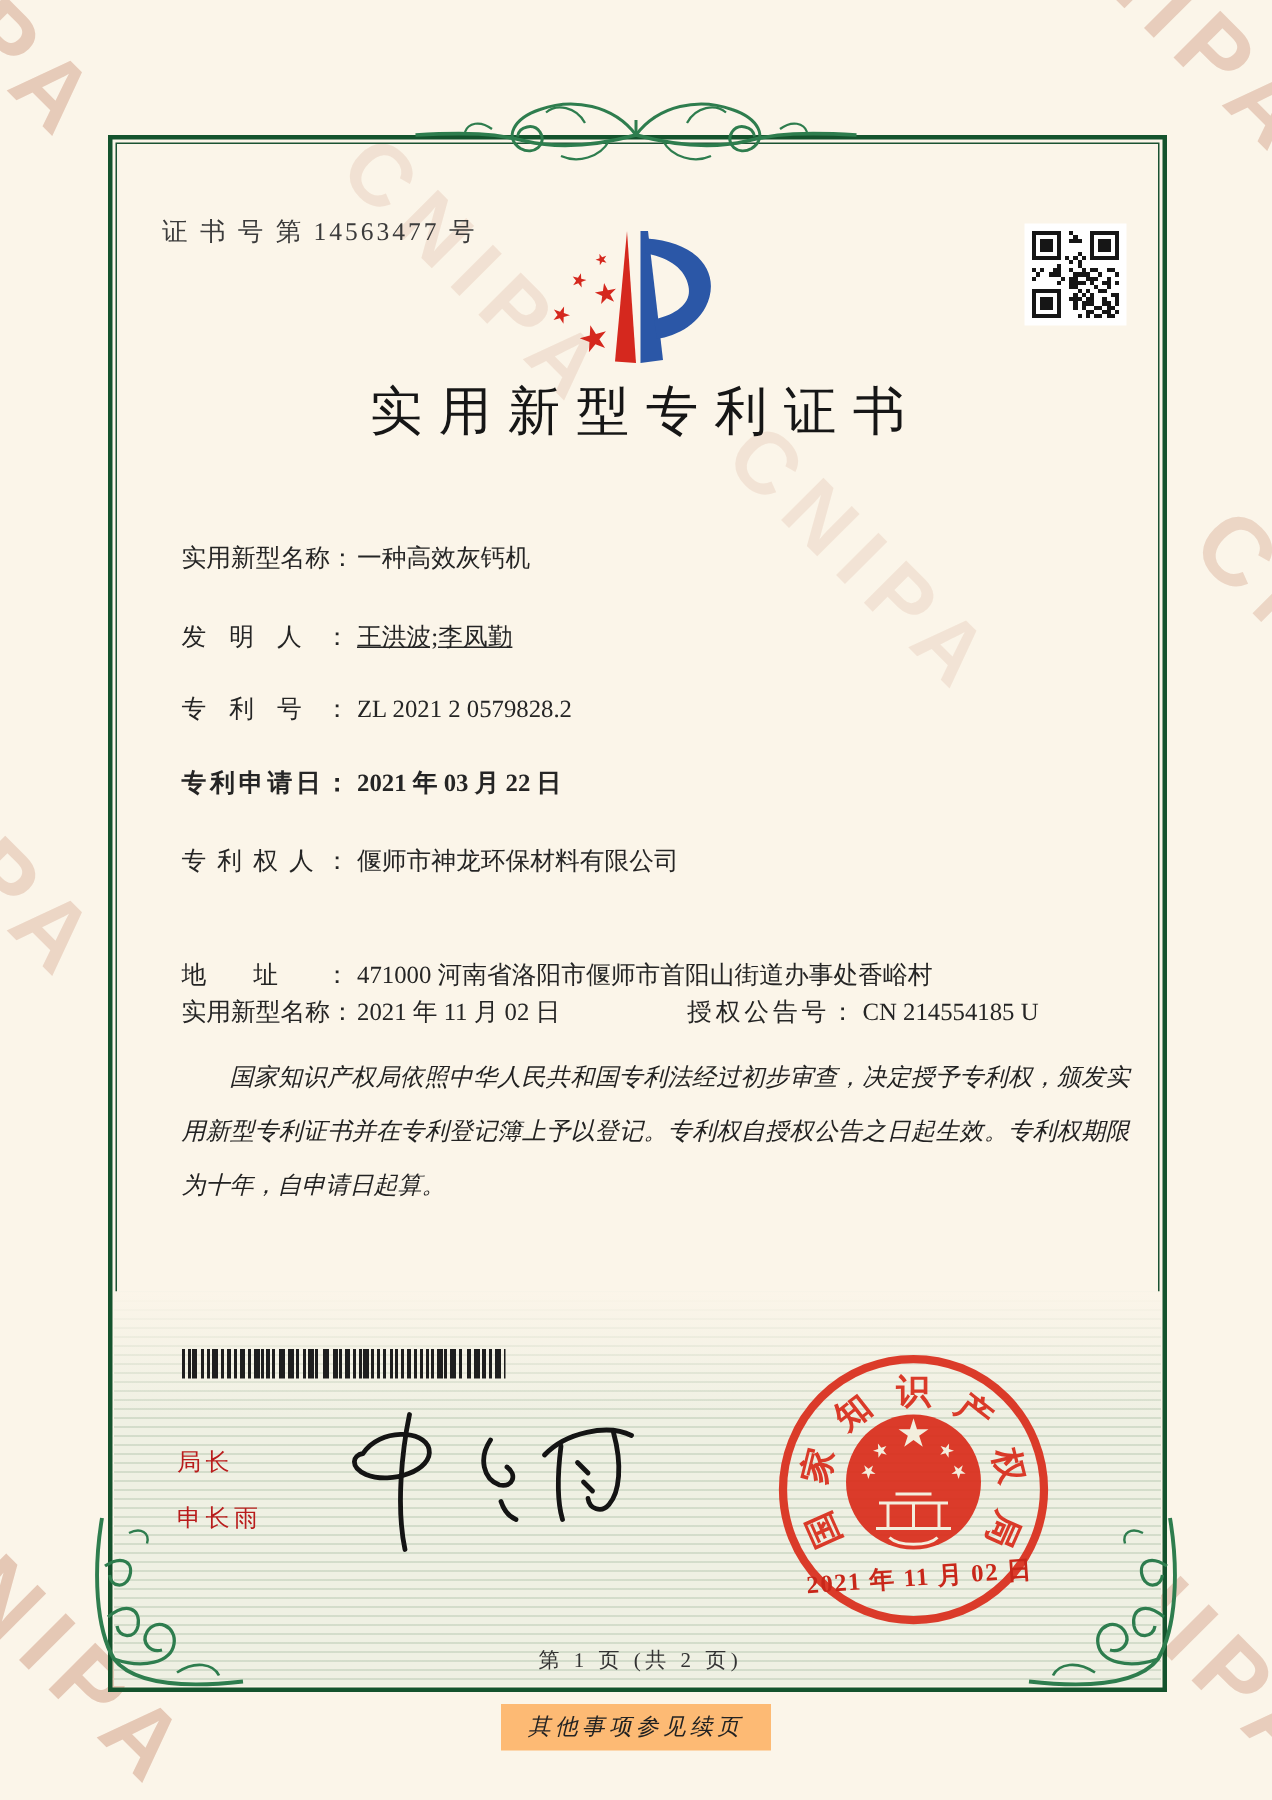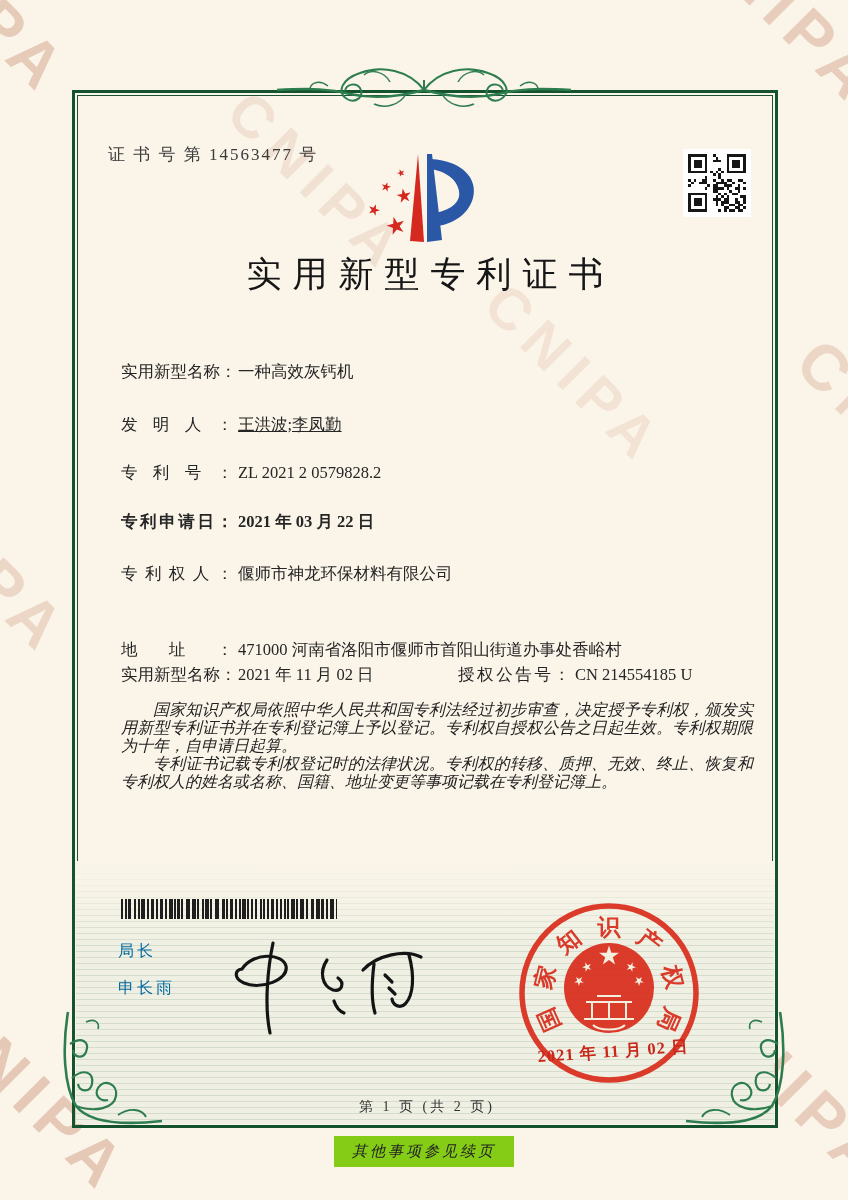--- a/index.html
+++ b/index.html
@@ -32,32 +32,32 @@
   .abs{position:absolute;}
   .certno{left:33px;top:50px;font-size:17px;letter-spacing:2px;color:#3b3b3b;}
   .qrbox{left:608px;top:56px;width:68px;height:68px;background:#fff;padding:5px;box-sizing:border-box;}
   .logo{left:286px;top:52px;}
   .doc-title{left:0;right:0;top:158px;text-align:center;font-size:35px;font-weight:normal;
       letter-spacing:11px;text-indent:11px;color:#161616;}
   .frow{position:absolute;left:46px;font-size:16.5px;white-space:nowrap;color:#252525;}
   .flabel{display:inline-block;width:112px;text-align:justify;text-align-last:justify;}
   .fval{margin-left:5px;}
   .fgroup2{position:absolute;left:337px;top:0;}
-  .paras{position:absolute;left:46px;top:608px;width:632px;font-size:16px;line-height:18px;
+  .paras{position:absolute;left:46px;top:608px;width:632px;font-size:16px;line-height:36px;
       text-align:justify;font-style:italic;color:#222;}
   .paras p{margin:0;text-indent:2em;}
   .barcode{left:46px;top:806px;width:216px;height:20px;}
-  .signer{left:43px;top:848px;font-family:"Liberation Sans","DejaVu Sans",sans-serif;
-      font-size:16px;letter-spacing:3px;color:#0369a1;}
+  .signer{left:43px;top:872px;font-family:"Liberation Sans","DejaVu Sans",sans-serif;
+      font-size:16px;letter-spacing:3px;color:#b91c1c;}
   .signer div{margin-bottom:16px;}
   .signature{left:136px;top:840px;}
   .seal{left:439px;top:805px;width:190px;height:190px;}
   .pageinfo{left:4px;right:0;top:1005px;text-align:center;font-size:14px;letter-spacing:3px;color:#333;}
   .cont{position:absolute;left:0;right:0;top:1136px;text-align:center;z-index:3;}
-  .cont span{display:inline-block;background:#84cc16;padding:6px 18px;font-size:15px;
+  .cont span{display:inline-block;background:#fdba74;padding:6px 18px;font-size:15px;
       letter-spacing:3px;font-style:italic;color:#222;}
 </style>
 </head>
 <body>
 
 <div class="page">
 
   <span class="wm wm1">CNIPA</span>
   <span class="wm wm2">CNIPA</span>
   <span class="wm wm3">CNIPA</span>
@@ -293,21 +293,20 @@
         <div class="frow" style="top: 321px; text-decoration: underline;"><span class="flabel">发明人：</span><span class="fval">王洪波;李凤勤</span></div>
         <div class="frow" style="top: 369px;"><span class="flabel">专利号：</span><span class="fval">ZL 2021 2 0579828.2</span></div>
         <div class="frow" style="top: 418px; font-weight: bold;"><span class="flabel">专利申请日：</span><span class="fval">2021 年 03 月 22 日</span></div>
         <div class="frow" style="top: 470px;"><span class="flabel">专利权人：</span><span class="fval">偃师市神龙环保材料有限公司</span></div>
         <div class="frow" style="top: 520px; margin-top: 26px;"><span class="flabel">地址：</span><span class="fval">471000  河南省洛阳市偃师市首阳山街道办事处香峪村</span></div>
         <div class="frow" style="top: 571px;"><span class="flabel">实用新型名称：</span><span class="fval">2021 年 11 月 02 日</span><span class="fgroup2"><span class="flabel">授权公告号：</span><span class="fval">CN 214554185 U</span></span></div>
       </div>
 
     <div class="paras">
       <p>国家知识产权局依照中华人民共和国专利法经过初步审查，决定授予专利权，颁发实用新型专利证书并在专利登记簿上予以登记。专利权自授权公告之日起生效。专利权期限为十年，自申请日起算。</p>
-      <p>专利证书记载专利权登记时的法律状况。专利权的转移、质押、无效、终止、恢复和专利权人的姓名或名称、国籍、地址变更等事项记载在专利登记簿上。</p>
     </div>
 
     <div class="abs barcode">
       <svg id="bar-svg" width="216" height="20" viewBox="0 0 216 20" shape-rendering="crispEdges">
           <rect x="0" y="0" width="2" height="20" fill="#1e1e1e"></rect>
           <rect x="4" y="0" width="2" height="20" fill="#1e1e1e"></rect>
           <rect x="7" y="0" width="3" height="20" fill="#1e1e1e"></rect>
           <rect x="13" y="0" width="2" height="20" fill="#1e1e1e"></rect>
           <rect x="17" y="0" width="2" height="20" fill="#1e1e1e"></rect>
           <rect x="20" y="0" width="4" height="20" fill="#1e1e1e"></rect>

